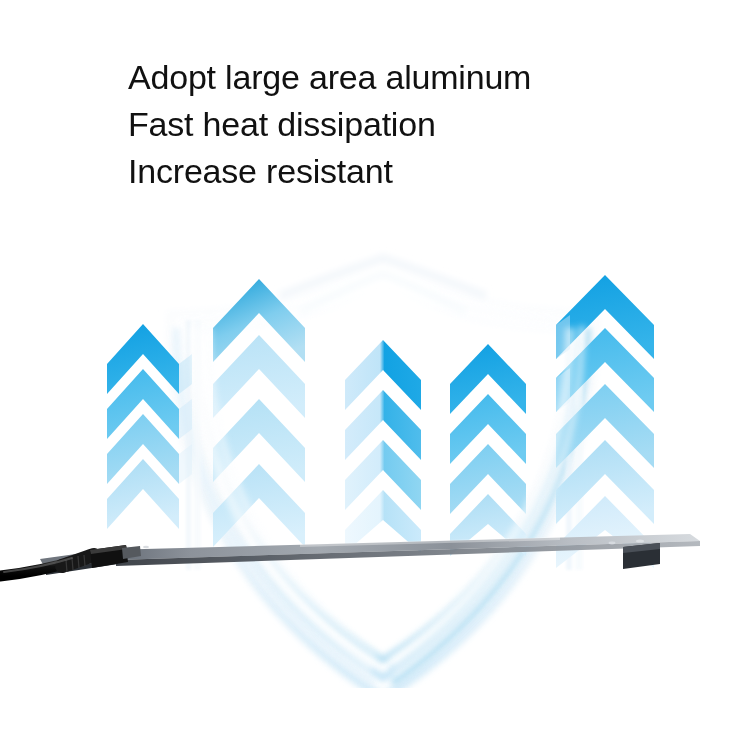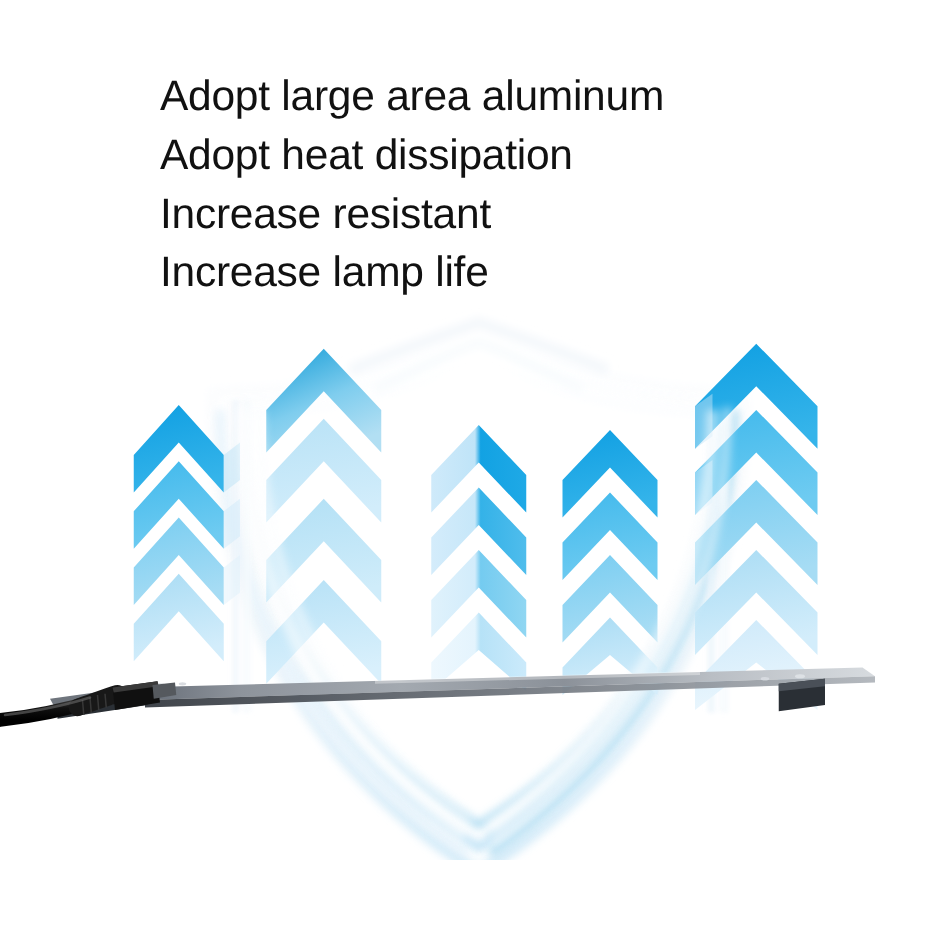--- a/index.html
+++ b/index.html
@@ -317,18 +317,17 @@
       </g>
 
       <g>
         <rect x="0" y="660" width="750" height="90" fill="#ffffff"></rect>
       </g>
     </svg>
   </div>
 
   <div id="feature-text">
     <div class="feature-line">Adopt large area aluminum</div>
-    <div class="feature-line">Adopt heat dissipation</div>
+    <div class="feature-line">Fast heat dissipation</div>
     <div class="feature-line">Increase resistant</div>
-    <div class="feature-line">Increase lamp life</div>
   </div>
 
 </div>
 
 </body></html>

